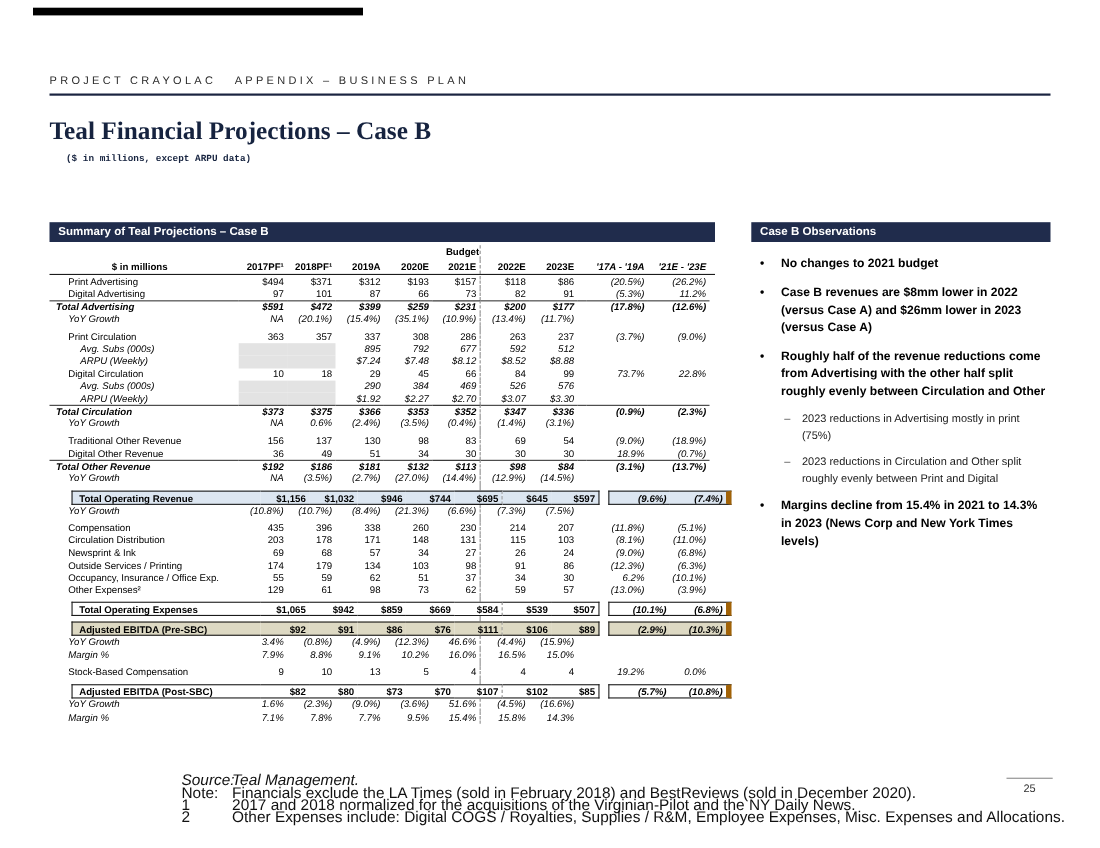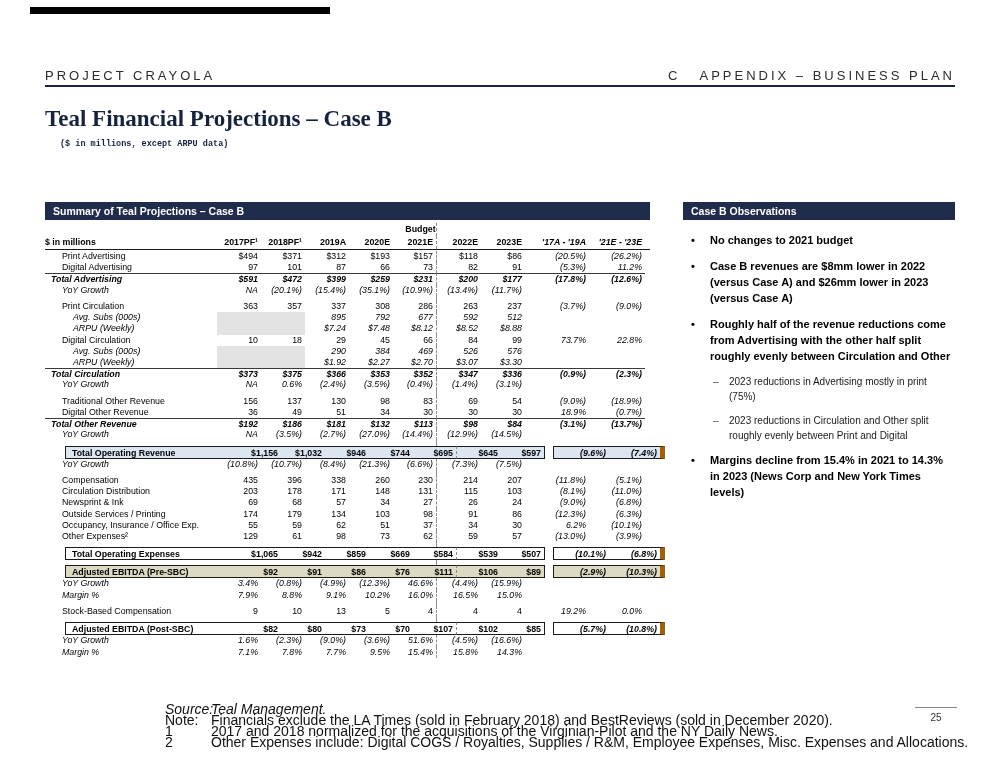--- a/index.html
+++ b/index.html
@@ -3,22 +3,22 @@
 <meta charset="utf-8">
 <title>Teal Financial Projections – Case B</title>
 <style>
   *{margin:0;padding:0;box-sizing:border-box;}
   html,body{background:#ffffff;}
   body{width:1000px;height:771px;font-family:"Liberation Sans",sans-serif;color:#000;}
   .page{position:relative;width:1000px;height:771px;background:#fff;overflow:hidden;}
 
   .redact{position:absolute;left:30px;top:7px;width:300px;height:7px;background:#000;}
 
-  .topbar{position:absolute;left:45px;right:45px;top:68px;display:flex;justify-content:space-between;
-          font-size:13px;letter-spacing:3px;color:#2b2b2b;white-space:pre;}
+  .topbar{position:absolute;left:45px;right:45px;top:68px;display:flex;justify-content:flex-start;
+          font-size:10px;letter-spacing:3px;color:#2b2b2b;white-space:pre;}
   .rule{position:absolute;left:45px;right:45px;top:85px;border-top:2px solid #1b2440;}
 
   .title{position:absolute;left:45px;top:106px;font-family:"Liberation Serif",serif;
          font-size:23px;font-weight:bold;color:#16233f;}
   .subtitle{position:absolute;left:60px;top:139px;font-family:Liberation Mono, monospace;
             font-size:8.5px;font-weight:bold;color:#16233f;}
 
   .bar{height:18px;background:#202c4c;color:#fff;font-size:10.5px;font-weight:bold;
        line-height:18px;padding-left:8px;}
 
@@ -29,21 +29,21 @@
   .c.num,.c.cagr1,.c.cagr2{text-align:right;padding-right:3px;}
   .c.cagr1,.c.cagr2{font-style:italic;}
   .c.ctr{text-align:center;margin-left:12px;}
   .c.gray{background:#e3e3e3;}
   .bcol{border-right:1px dashed #8d8d8d;}
 
   .budgetrow{height:13px;margin-top:3px;}
   .budgetrow .c{font-weight:bold;line-height:13px;}
   .thead{height:14px;border-bottom:1px solid #1b1b1b;}
   .thead .c{font-weight:bold;line-height:13px;}
-  .thead .hlbl{text-align:left;padding-right:8px;}
+  .thead .hlbl{text-align:center;padding-right:8px;}
   .tbody{margin-top:1px;}
 
   .trow{height:11.2px;}
   .trow.spacer{height:5.2px;}
   .ind0{padding-left:6px;}
   .ind1{padding-left:17px;}
   .ind2{padding-left:28px;}
 
   .trow.total{font-weight:bold;font-style:italic;}
   .trow.total > .c{border-top:1px solid #3a3a3a;}

